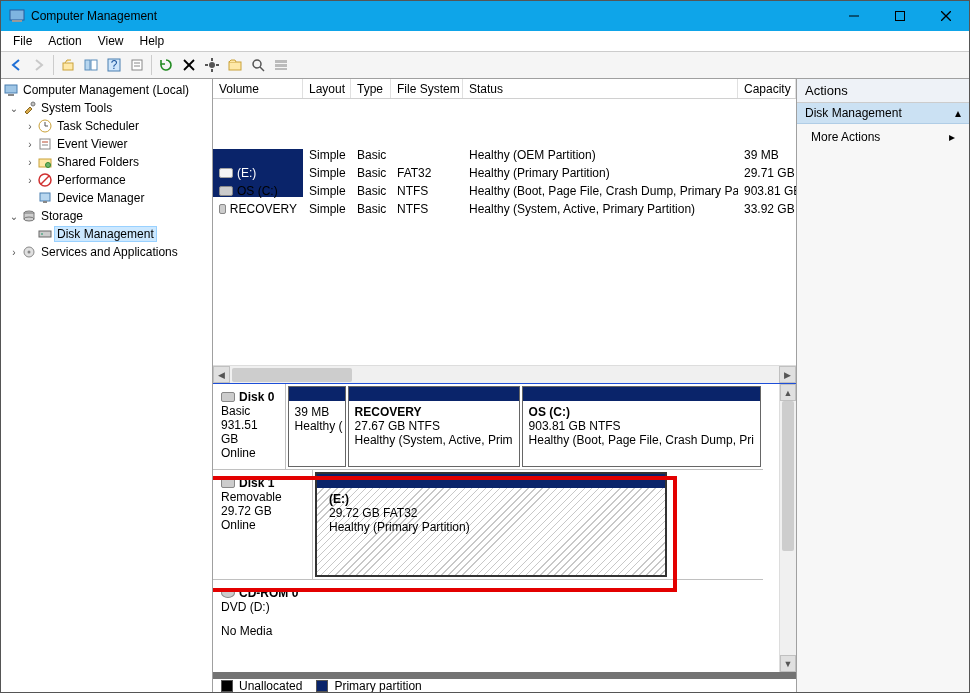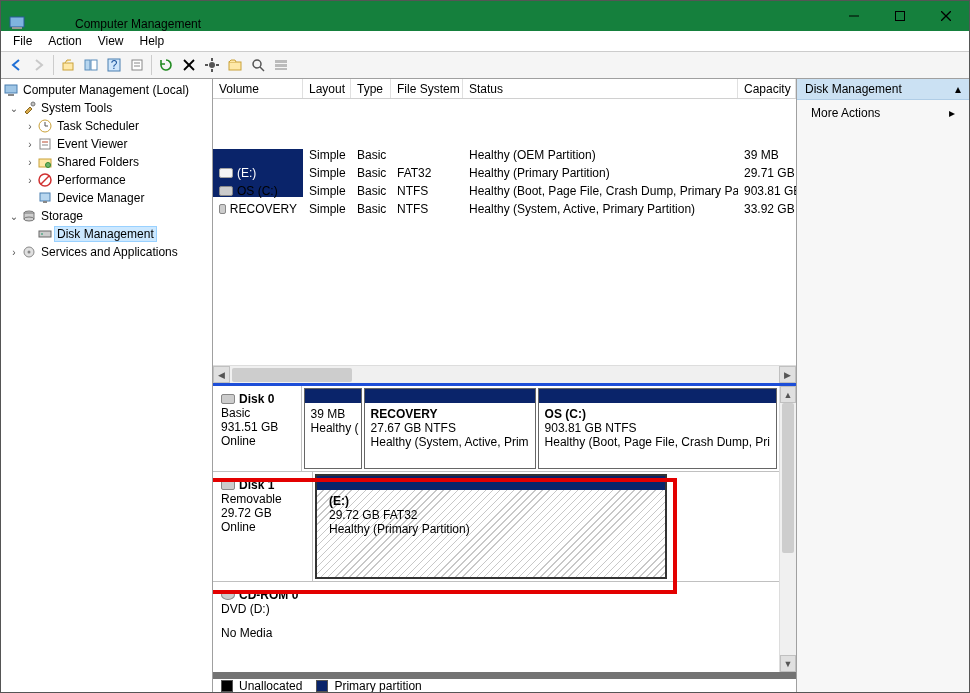--- a/index.html
+++ b/index.html
@@ -1,17 +1,17 @@
 <!DOCTYPE html>
 <html><head>
 <meta charset="utf-8">
 <style>
 * { box-sizing: border-box; margin: 0; padding: 0; font-family: "Segoe UI", Tahoma, sans-serif; font-size: 12px; }
 body { background: #fff; width: 970px; height: 693px; overflow: hidden; display: flex; flex-direction: column; border: 1px solid #555; }
-.titlebar { height: 30px; display: flex; align-items: flex-end; padding: 0 0 0 8px; background: #15803d; gap: 44px; }
+.titlebar { height: 30px; display: flex; align-items: center; padding: 0 0 0 8px; background: #0ea5e9; }
 .titlebar .icon { width: 16px; height: 16px; margin-right: 6px; display: inline-flex; align-items: center; justify-content: center; }
 .titlebar .title { flex: 1; font-size: 12px; }
 .winbtns { display: flex; }
 .winbtn { width: 46px; height: 30px; display: flex; align-items: center; justify-content: center; cursor: pointer; }
 .menubar { height: 20px; display: flex; align-items: center; padding: 0 4px; gap: 0; }
 .menuitem { padding: 2px 8px; cursor: pointer; }
 .toolbar { height: 28px; border-top: 1px solid #ccc; border-bottom: 1px solid #a0a0a0; background: #f5f5f5; display: flex; align-items: center; padding: 0 4px; gap: 1px; }
 .tbtn { width: 22px; height: 22px; display: flex; align-items: center; justify-content: center; cursor: pointer; }
 .tsep { width: 1px; height: 20px; background: #ccc; margin: 0 2px; }
 .mainarea { flex: 1; display: flex; min-height: 0; }
@@ -27,21 +27,21 @@
 .ghcell { border-right: 1px solid #e0e0e0; padding: 2px 6px; font-size: 12px; display: flex; align-items: center; white-space: nowrap; overflow: hidden; cursor: pointer; }
 .gridbody { flex: 1; overflow: hidden; }
 .gridrow { display: flex; height: 18px; align-items: center; }
 .gdcell { padding: 17px 6px; white-space: nowrap; overflow: hidden; display: flex; align-items: center; }
 .gridrow.selected .gdcell.vol { background: #0a246a; color: #fff; }
 .volicon { width: 14px; height: 10px; background: #ccc; border: 1px solid #888; border-radius: 2px; margin-right: 4px; display: inline-block; }
 .gridrow.selected .volicon { filter: brightness(1.2); }
 .hscroll { height: 18px; background: #f0f0f0; border-top: 1px solid #ddd; display: flex; align-items: center; }
 .hscroll .arrow { width: 17px; height: 17px; background: #e0e0e0; border: 1px solid #c0c0c0; display: flex; align-items: center; justify-content: center; font-size: 9px; color: #555; }
 .hscroll .thumb { height: 14px; background: #cdcdcd; border-radius: 2px; }
-.diskpane { flex: 1; border-top: 3px solid #1d4ed8; overflow: hidden; position: relative; display: flex; }
+.diskpane { flex: 1; border-top: 1px solid #1d4ed8; overflow: hidden; position: relative; display: flex; gap: 16px; }
 .diskscroll { flex: 1; overflow: hidden; }
 .diskrow { display: flex; border-bottom: 1px solid #c0c0c0; min-height: 86px; }
 .diskinfo { width: 100px; border-right: 1px solid #c0c0c0; padding: 6px 8px 4px 8px; background: #fff; font-size: 11px;}
 .diskinfo .dname { font-weight: bold; display: flex; align-items: center;}
 .diskinfo .dico { width:14px; height:10px; background:#ccc; border:1px solid #888; border-radius:2px; margin-right:4px;}
 .dparts { flex: 1; display: flex; gap: 2px; padding: 2px; }
 .part { border: 1px solid #666; display: flex; flex-direction: column; overflow: hidden; }
 .partbar { height: 14px; background: #0a246a; }
 .partbody { flex: 1; padding: 4px 6px; font-size: 11px; overflow: hidden; white-space: nowrap; }
 .partbody .pname { font-weight: bold; }
@@ -437,20 +437,21 @@
 
     <div class="legend">
       <span class="legsq" style="background:#000"></span>
       <span>Unallocated</span>
       <span class="legsq" style="background:#0a246a;margin-left:8px"></span>
       <span>Primary partition</span>
     </div>
   </div>
 
   <div class="actionpane">
+    <div class="aphead">Actions</div>
     <div class="apgroup">
       <span>Disk Management</span>
       <span>▴</span>
     </div>
     <div class="apitem">
       <span>More Actions</span>
       <span>▸</span>
     </div>
   </div>
 </div>

